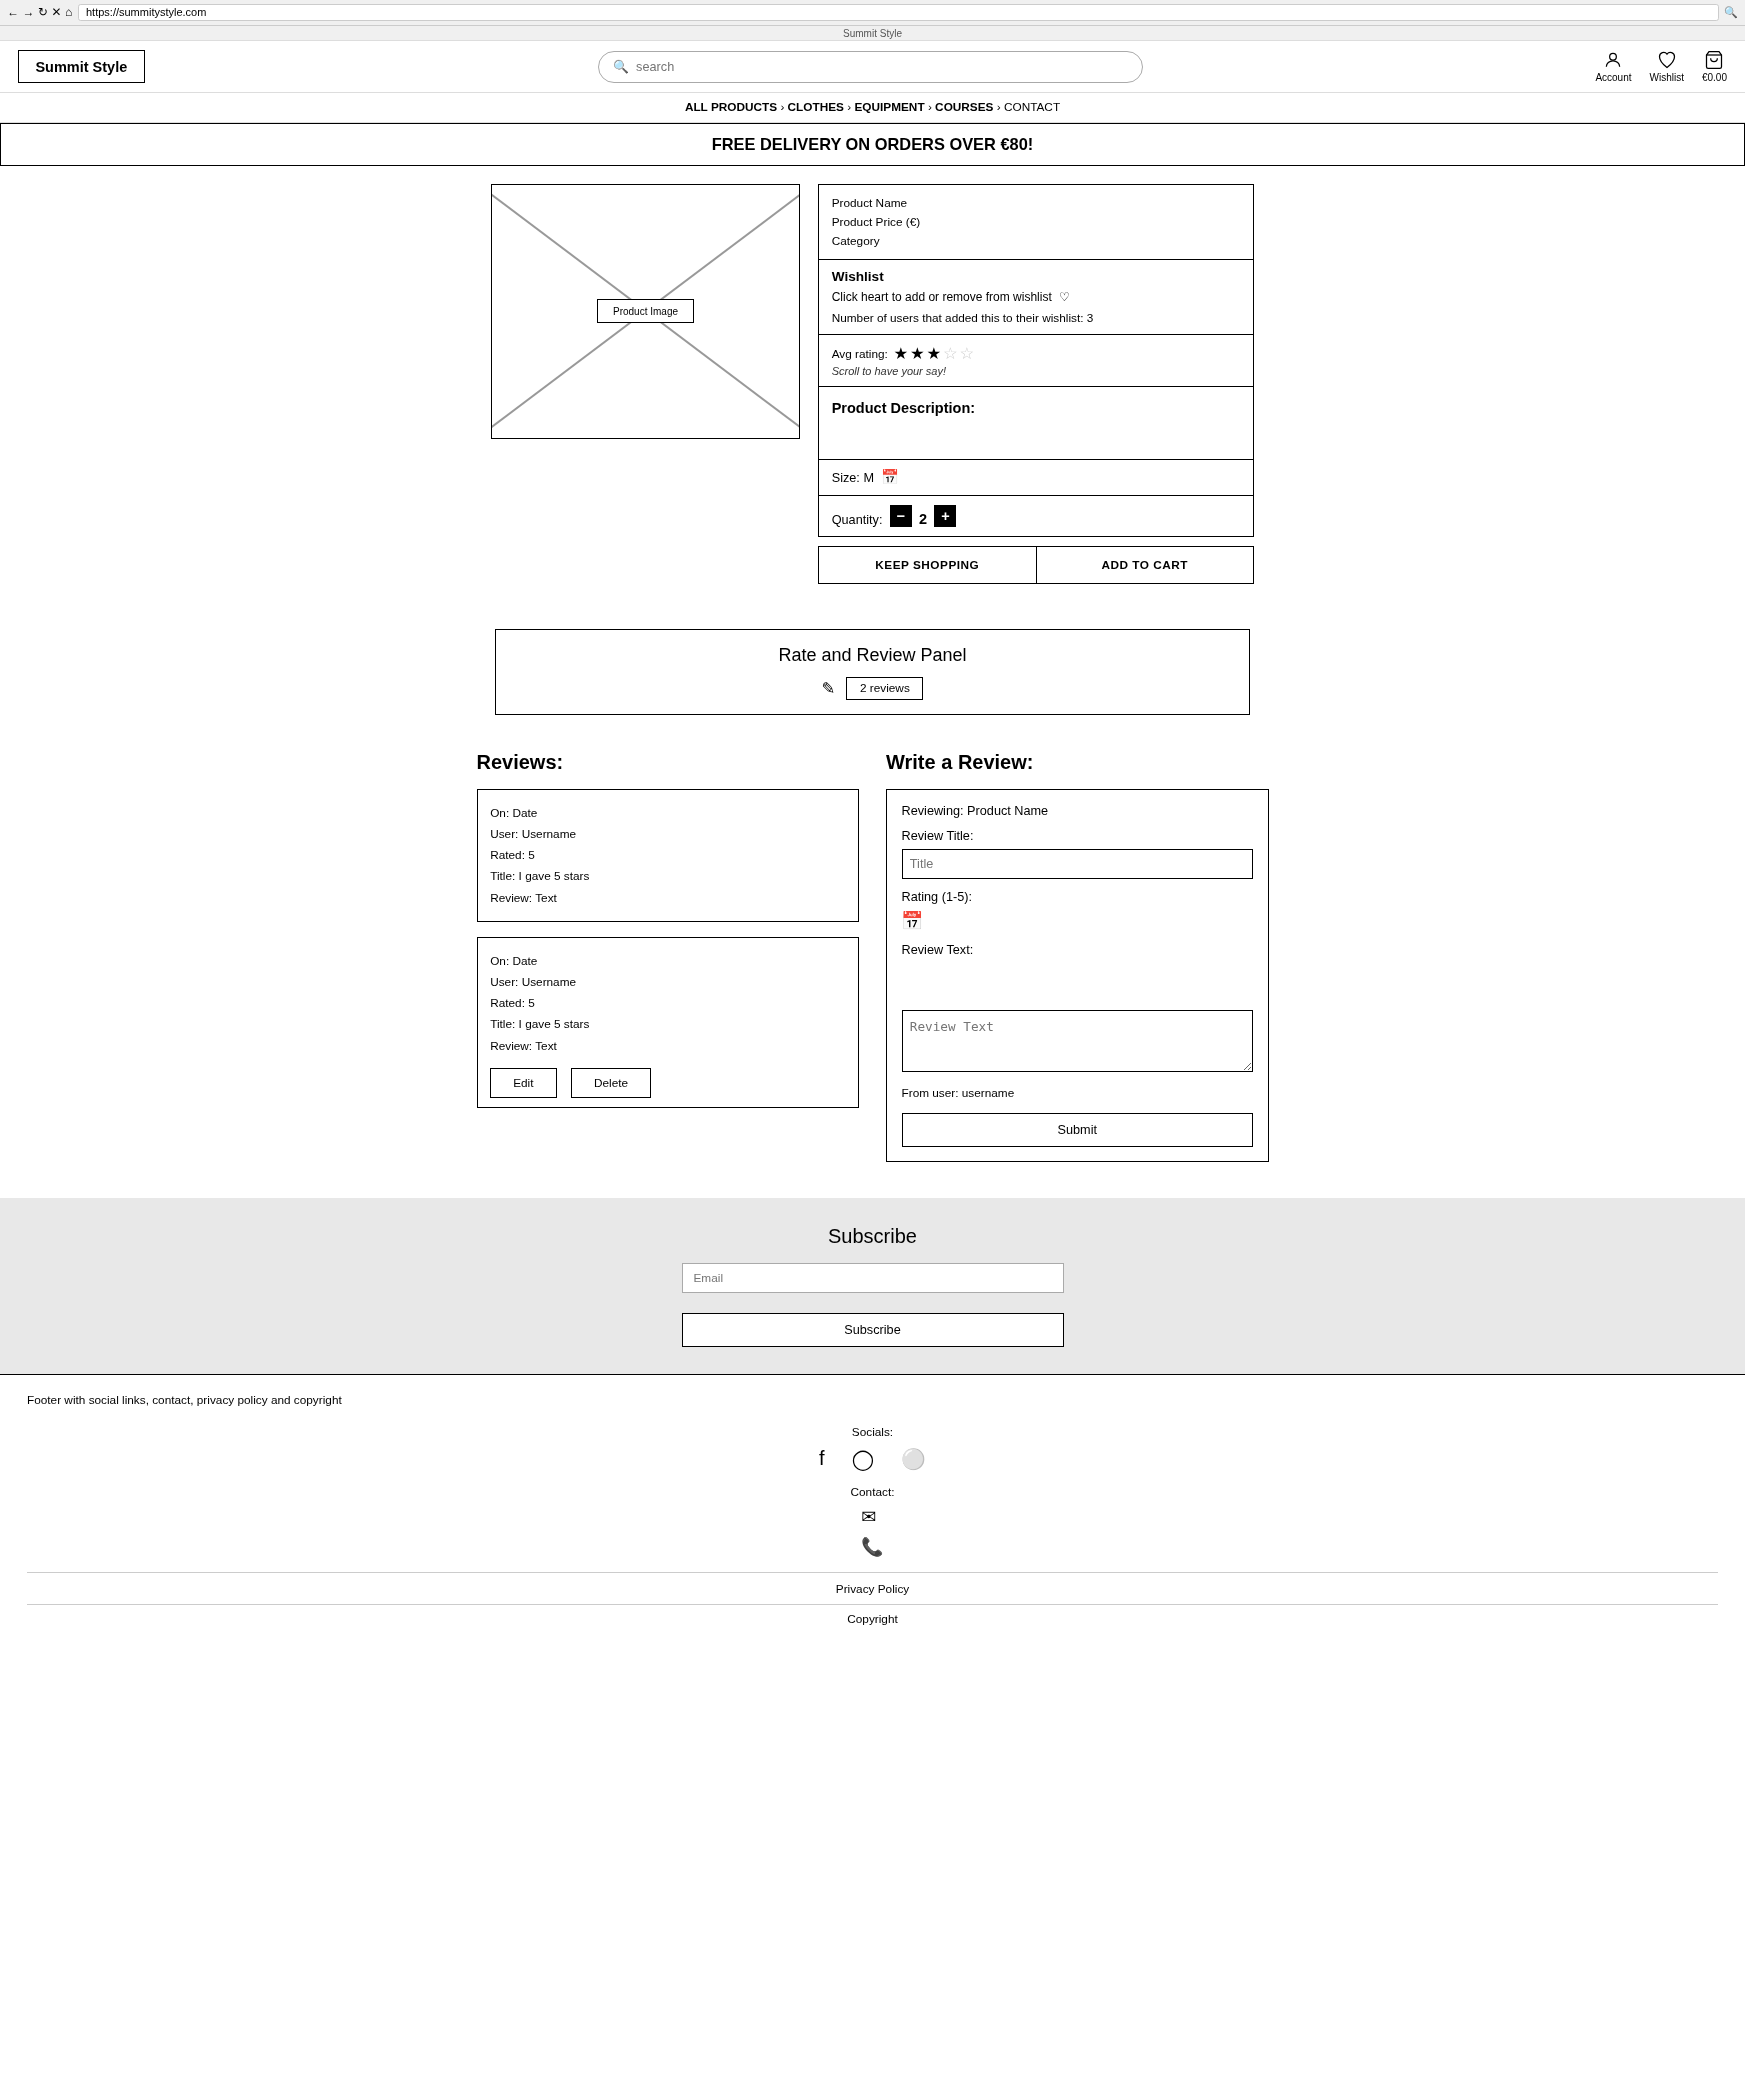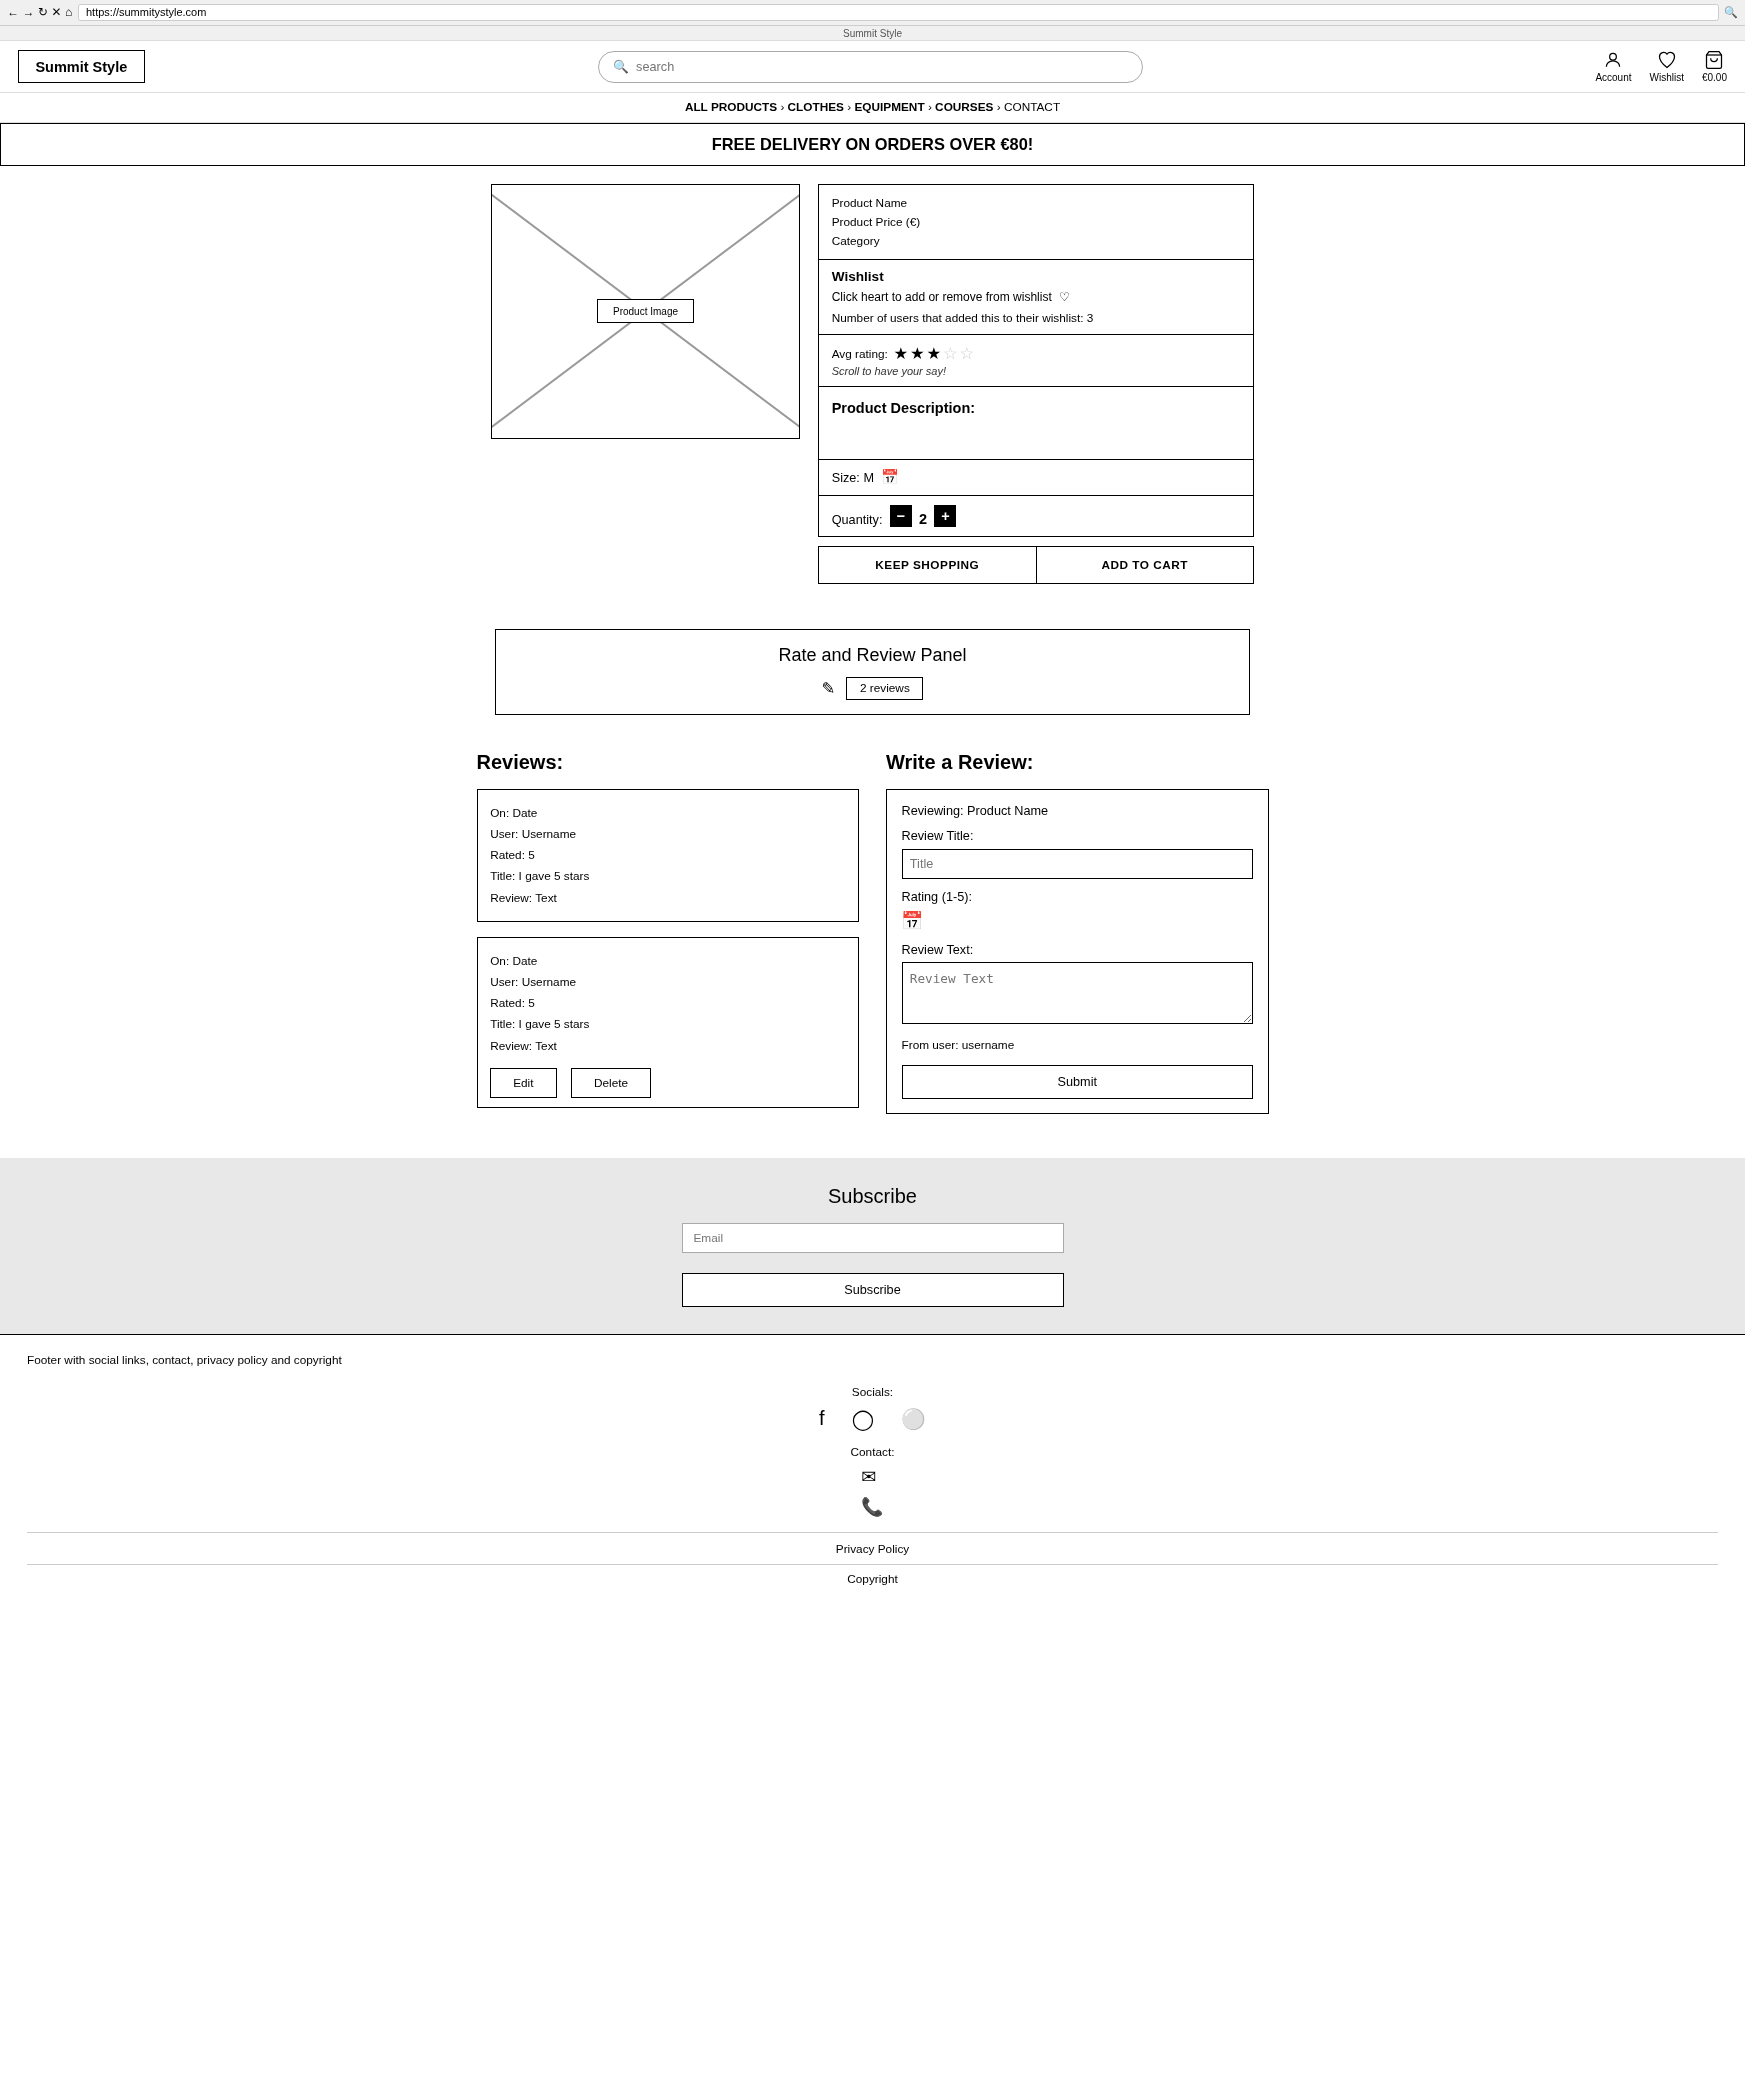--- a/index.html
+++ b/index.html
@@ -588,21 +588,21 @@
     <div class="write-review-box">
       <div class="reviewing-label">Reviewing: Product Name</div>
 
       <div class="form-label">Review Title:</div>
       <input class="form-input" type="text" placeholder="Title" style="">
 
       <div class="form-label">Rating (1-5):</div>
       <div class="rating-dropdown-icon">📅</div>
 
       <div class="form-label">Review Text:</div>
-      <textarea class="form-input" rows="3" style="resize: vertical;" placeholder="Review Text"></textarea>
+      <textarea class="form-input" rows="3" style="resize: vertical; margin-top: 48px;" placeholder="Review Text"></textarea>
 
       <div class="from-user">From user: username</div>
 
       <button class="submit-btn">Submit</button>
     </div>
   </div>
 
 </div>
 
 <div class="subscribe-section">

